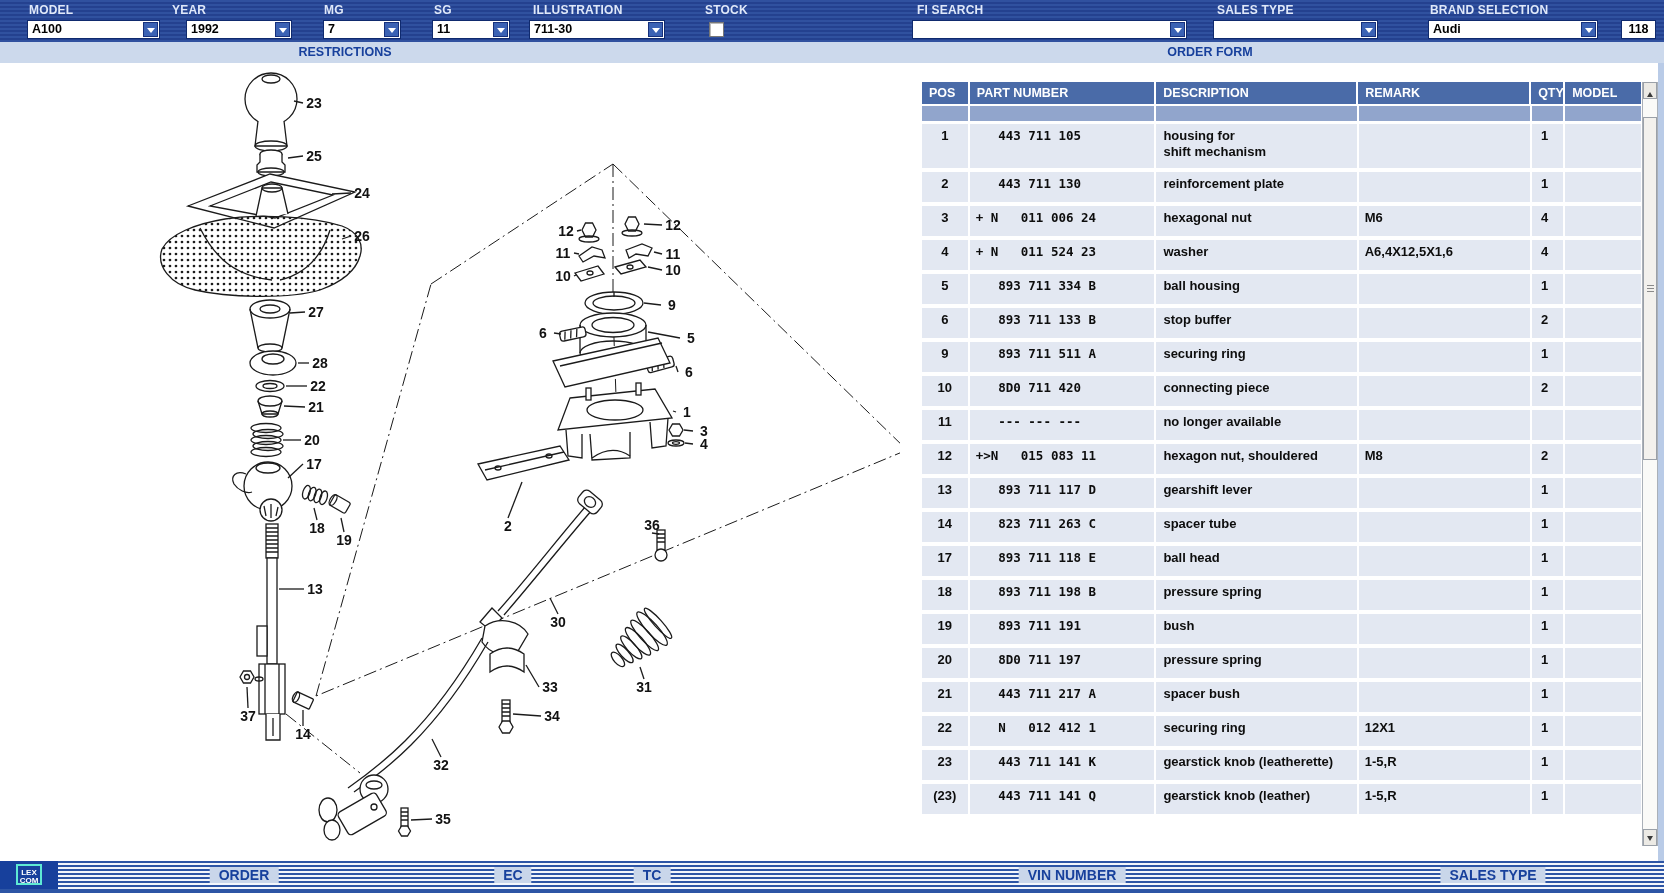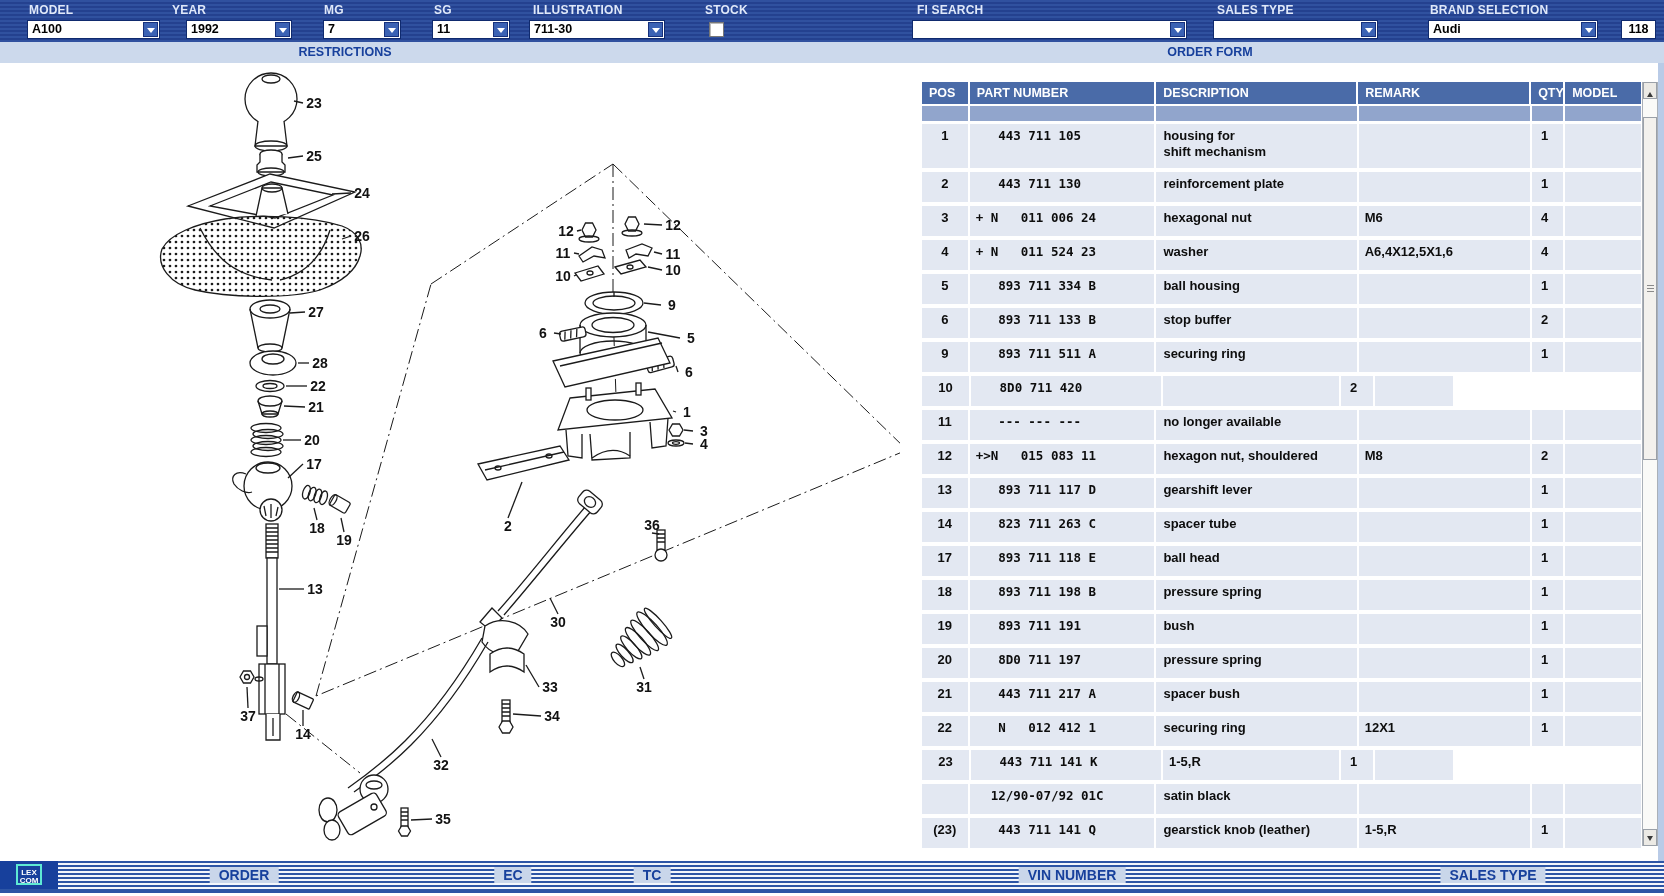--- a/index.html
+++ b/index.html
@@ -444,20 +444,21 @@
             <div class="cell c0 cpos">9</div>
             <div class="cell c1 cpart">   893 711 511 A</div>
             <div class="cell c2 cdesc">securing ring</div>
             <div class="cell c3 crem"></div>
             <div class="cell c4 cqty">1</div>
             <div class="cell c5 cmodel"></div>
           </div>
           <div class="trow">
             <div class="cell c0 cpos">10</div>
             <div class="cell c1 cpart">   8D0 711 420</div>
+            <div class="cell c2 cdesc">connecting piece</div>
             <div class="cell c3 crem"></div>
             <div class="cell c4 cqty">2</div>
             <div class="cell c5 cmodel"></div>
           </div>
           <div class="trow">
             <div class="cell c0 cpos">11</div>
             <div class="cell c1 cpart">   --- --- ---</div>
             <div class="cell c2 cdesc">no longer available</div>
             <div class="cell c3 crem"></div>
             <div class="cell c4 cqty"></div>
@@ -531,30 +532,23 @@
             <div class="cell c0 cpos">22</div>
             <div class="cell c1 cpart">   N   012 412 1</div>
             <div class="cell c2 cdesc">securing ring</div>
             <div class="cell c3 crem">12X1</div>
             <div class="cell c4 cqty">1</div>
             <div class="cell c5 cmodel"></div>
           </div>
           <div class="trow">
             <div class="cell c0 cpos">23</div>
             <div class="cell c1 cpart">   443 711 141 K</div>
+            <div class="cell c2 cdesc">gearstick knob (leatherette)</div>
             <div class="cell c3 crem">1-5,R</div>
             <div class="cell c4 cqty">1</div>
-            <div class="cell c5 cmodel"></div>
-          </div>
-          <div class="trow">
-            <div class="cell c0 cpos"></div>
-            <div class="cell c1 cpart">  12/90-07/92 01C</div>
-            <div class="cell c2 cdesc">satin black</div>
-            <div class="cell c3 crem"></div>
-            <div class="cell c4 cqty"></div>
             <div class="cell c5 cmodel"></div>
           </div>
           <div class="trow">
             <div class="cell c0 cpos">(23)</div>
             <div class="cell c1 cpart">   443 711 141 Q</div>
             <div class="cell c2 cdesc">gearstick knob (leather)</div>
             <div class="cell c3 crem">1-5,R</div>
             <div class="cell c4 cqty">1</div>
             <div class="cell c5 cmodel"></div>
           </div>

